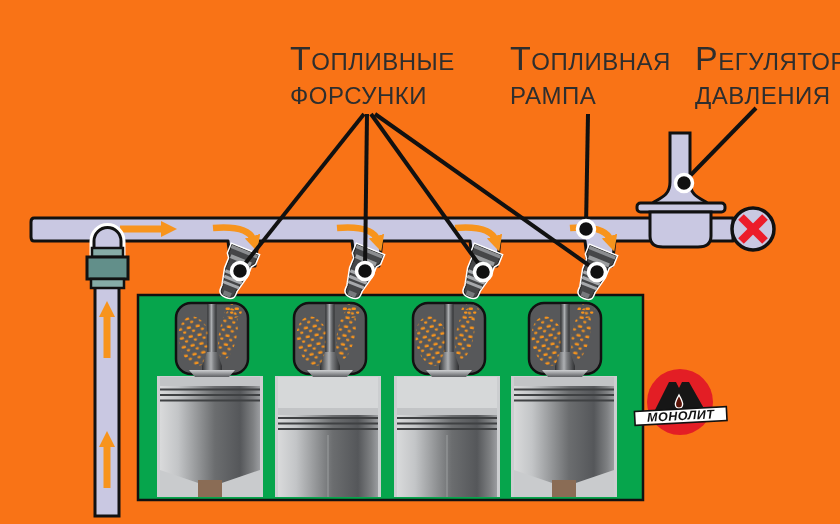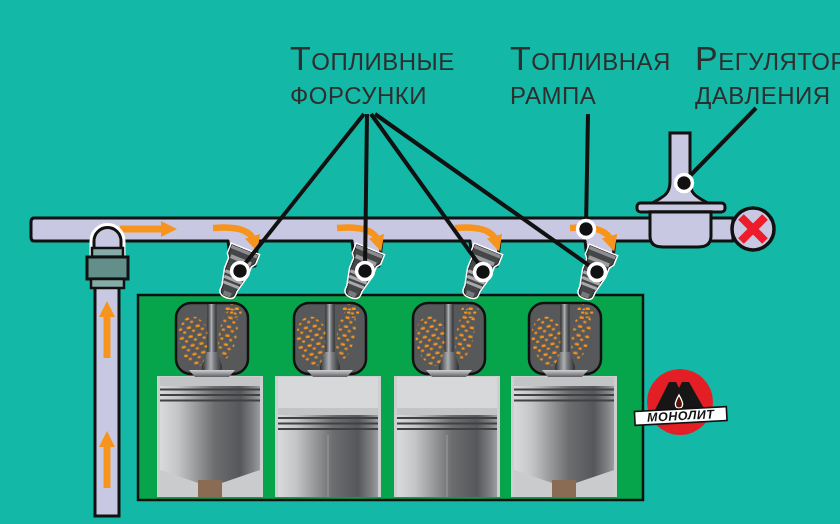--- a/index.html
+++ b/index.html
@@ -1,17 +1,17 @@
 <!DOCTYPE html>
 <html><head>
 <meta charset="utf-8">
 <style>
   html,body{margin:0;padding:0;background:#ffffff;}
   .stage{
-    position:relative;width:840px;height:524px;background:#14b8a6;overflow:hidden;
+    position:relative;width:840px;height:524px;background:#f97316;overflow:hidden;
     font-family:"Liberation Sans", sans-serif;
   }
   svg{display:block;}
   text.callout{
     font-family:"Liberation Sans", sans-serif;
     font-variant:small-caps;
     font-size:34px;
     letter-spacing:.5px;
     fill:#2e2e2e;
   }

